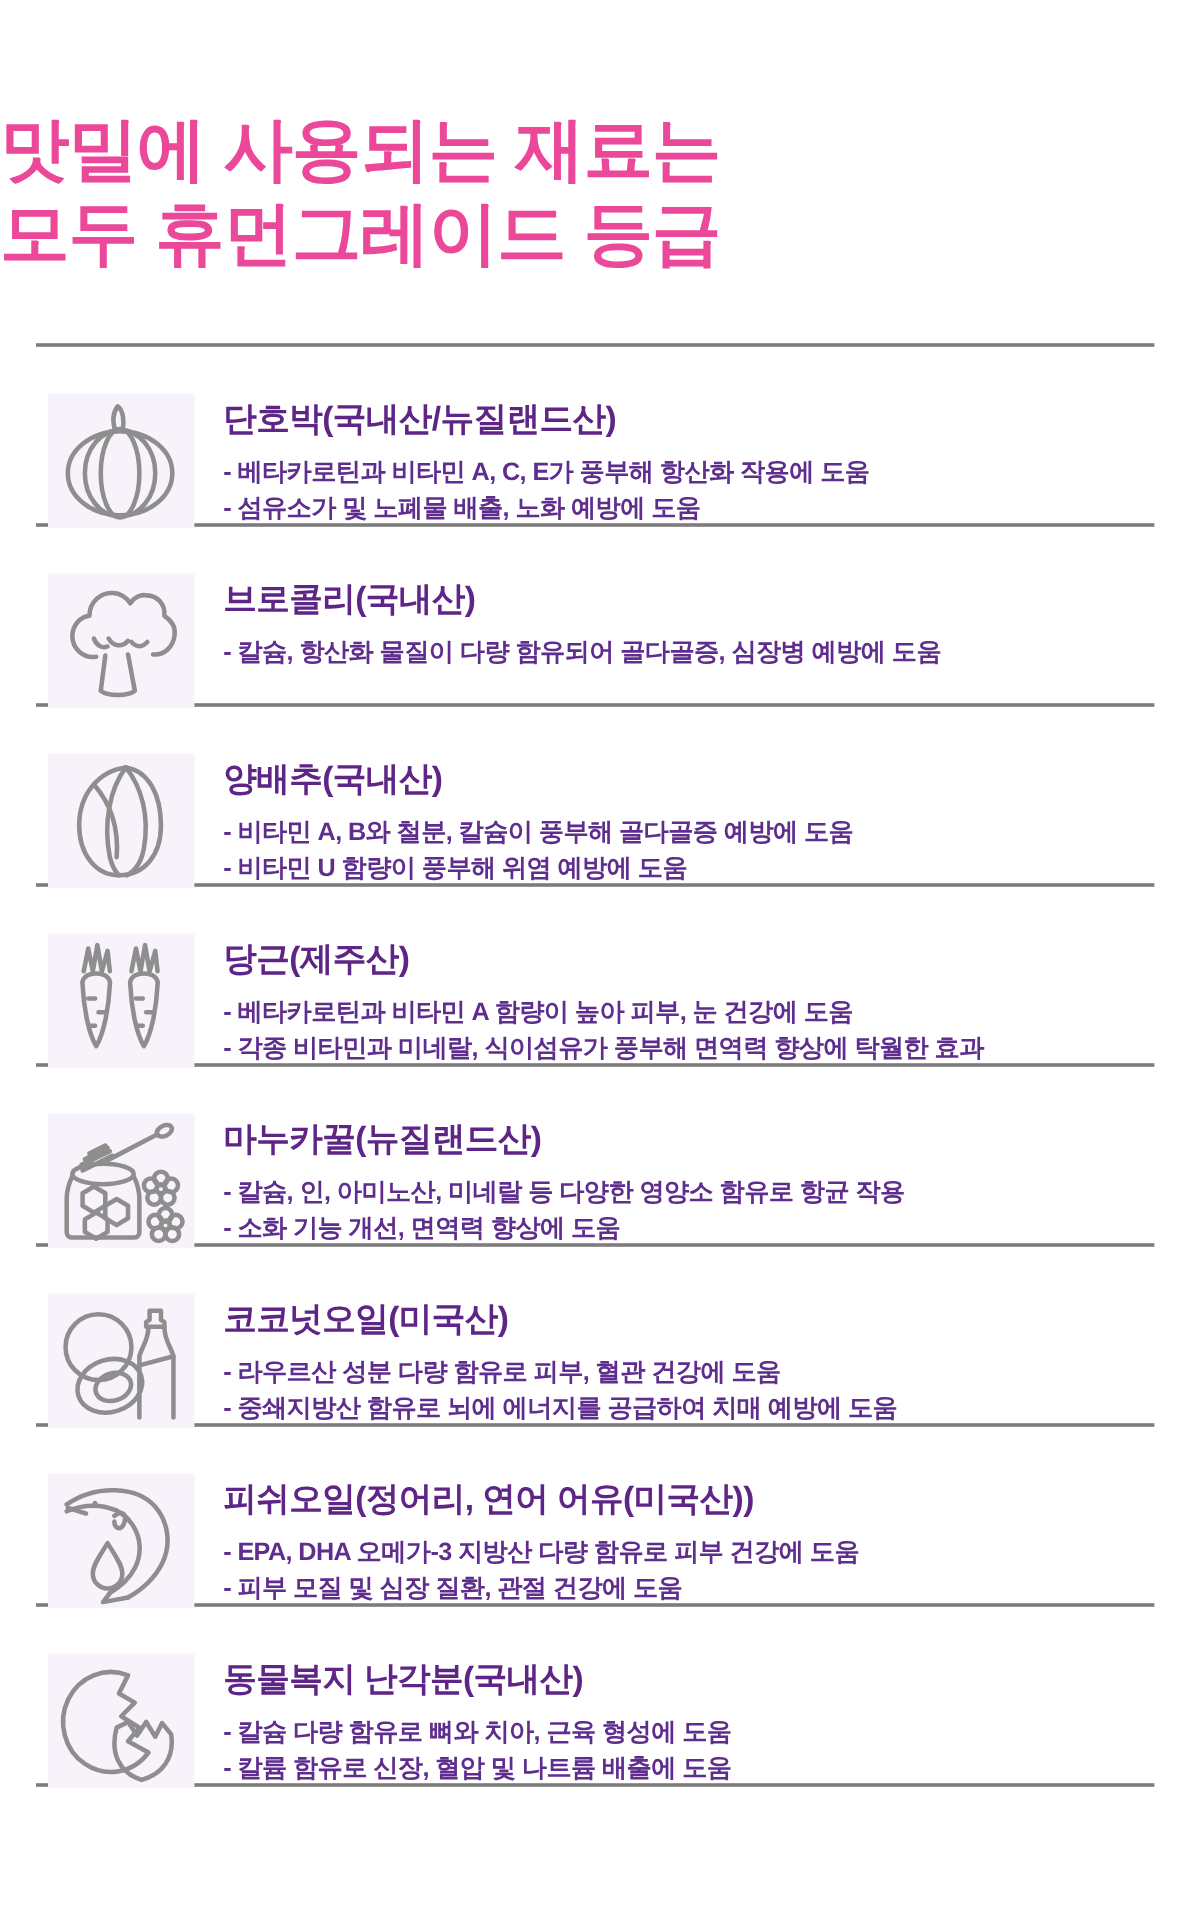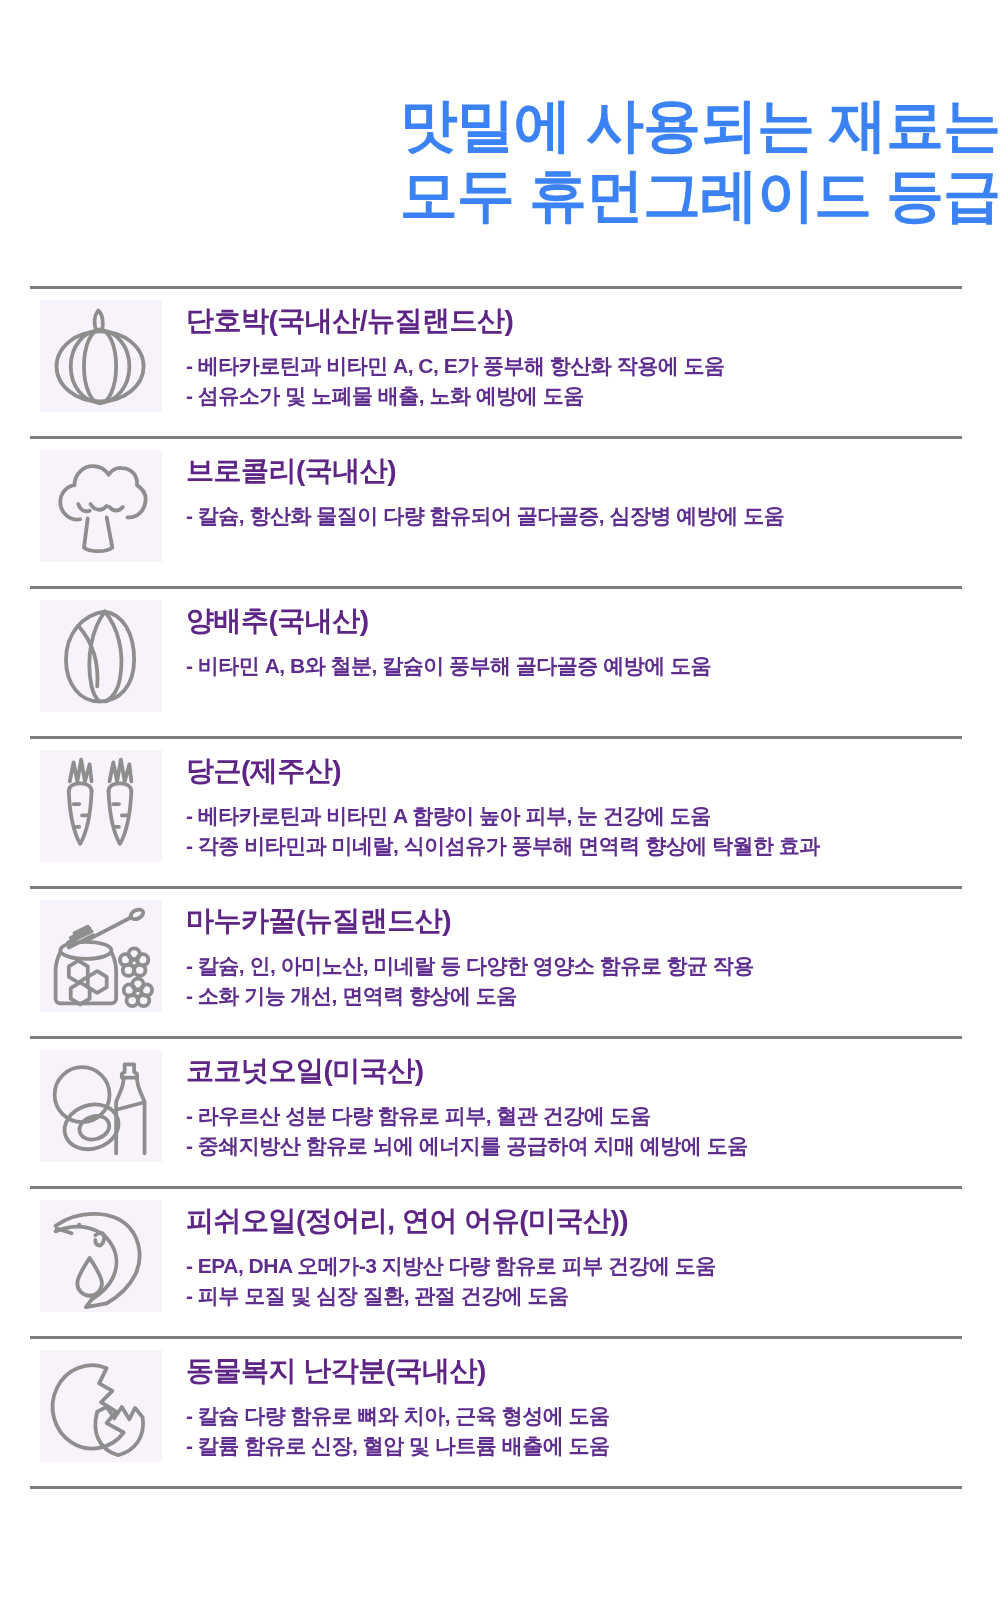--- a/index.html
+++ b/index.html
@@ -2,32 +2,32 @@
 <html lang="ko"><head>
 <meta charset="utf-8">
 <style>
   html,body{margin:0;padding:0;}
   body{
     width:1000px;height:1600px;background:#ffffff;
     font-family:"Liberation Sans","DejaVu Sans",sans-serif;
     color:#5e2d8e;position:relative;overflow:hidden;
   }
   .page-title{
-    padding-top:90px;text-align:right;
-    color:#3b82f6;font-weight:800;font-size:58px;line-height:1.2;
+    padding-top:90px;text-align:left;
+    color:#ec4899;font-weight:800;font-size:58px;line-height:1.2;
     letter-spacing:-1px;
   }
   .sections{
     margin:57px 38px 0 30px;
     border-bottom:3px solid #7d7d7d;
   }
   .section{
     box-sizing:border-box;height:150px;
     border-top:3px solid #7d7d7d;
-    padding:11px 0 0 10px;
+    padding:39px 0 0 10px;
     display:flex;gap:24px;align-items:flex-start;
   }
   .iconbox{
     flex:0 0 122px;width:122px;height:112px;background:#f8f2fa;
     display:flex;align-items:center;justify-content:center;overflow:hidden;
   }
   .iconbox svg{display:block;}
   .ic{stroke:#8e8e8e;stroke-width:4;fill:none;stroke-linecap:round;stroke-linejoin:round;}
   .content{padding-top:0;}
   .sec-title{
@@ -86,20 +86,21 @@
       <svg width="114" height="106" viewBox="0 0 120 112">
         <path class="ic" d="M64,9 C40,12 23,33 23,60 C23,86 38,104 58,104 C80,104 95,87 95,60 C95,33 84,12 64,9 Z"></path>
         <path class="ic" d="M64,9 C50,28 44,58 50,88 C52,96 55,101 58,104"></path>
         <path class="ic" d="M64,9 C78,26 85,52 80,80 C78,92 72,100 65,104"></path>
         <path class="ic" d="M36,24 C50,40 58,62 56,88"></path>
       </svg>
     </div>
     <div class="content">
       <h2 class="sec-title">양배추(국내산)</h2>
       <div class="bullet">- 비타민 A, B와 철분, 칼슘이 풍부해 골다골증 예방에 도움</div>
+      <div class="bullet">- 비타민 U 함량이 풍부해 위염 예방에 도움</div>
     </div>
   </div>
 
   <div class="section">
     <div class="iconbox">
       <svg width="114" height="106" viewBox="0 0 120 112">
         <path class="ic" d="M27,30 L31,10 L35,30 M35,30 L39,7 L43,30 M43,30 L48,12 L50,30"></path>
         <path class="ic" d="M26,42 C25,36 30,32 38,32 C46,32 51,36 50,42 C49,62 45,84 38,96 C31,84 27,62 26,42 Z"></path>
         <path class="ic" d="M31,54 L37,54 M40,66 L46,66 M32,78 L37,78"></path>
         <path class="ic" d="M69,30 L73,10 L77,30 M77,30 L81,7 L85,30 M85,30 L90,12 L92,30"></path>

